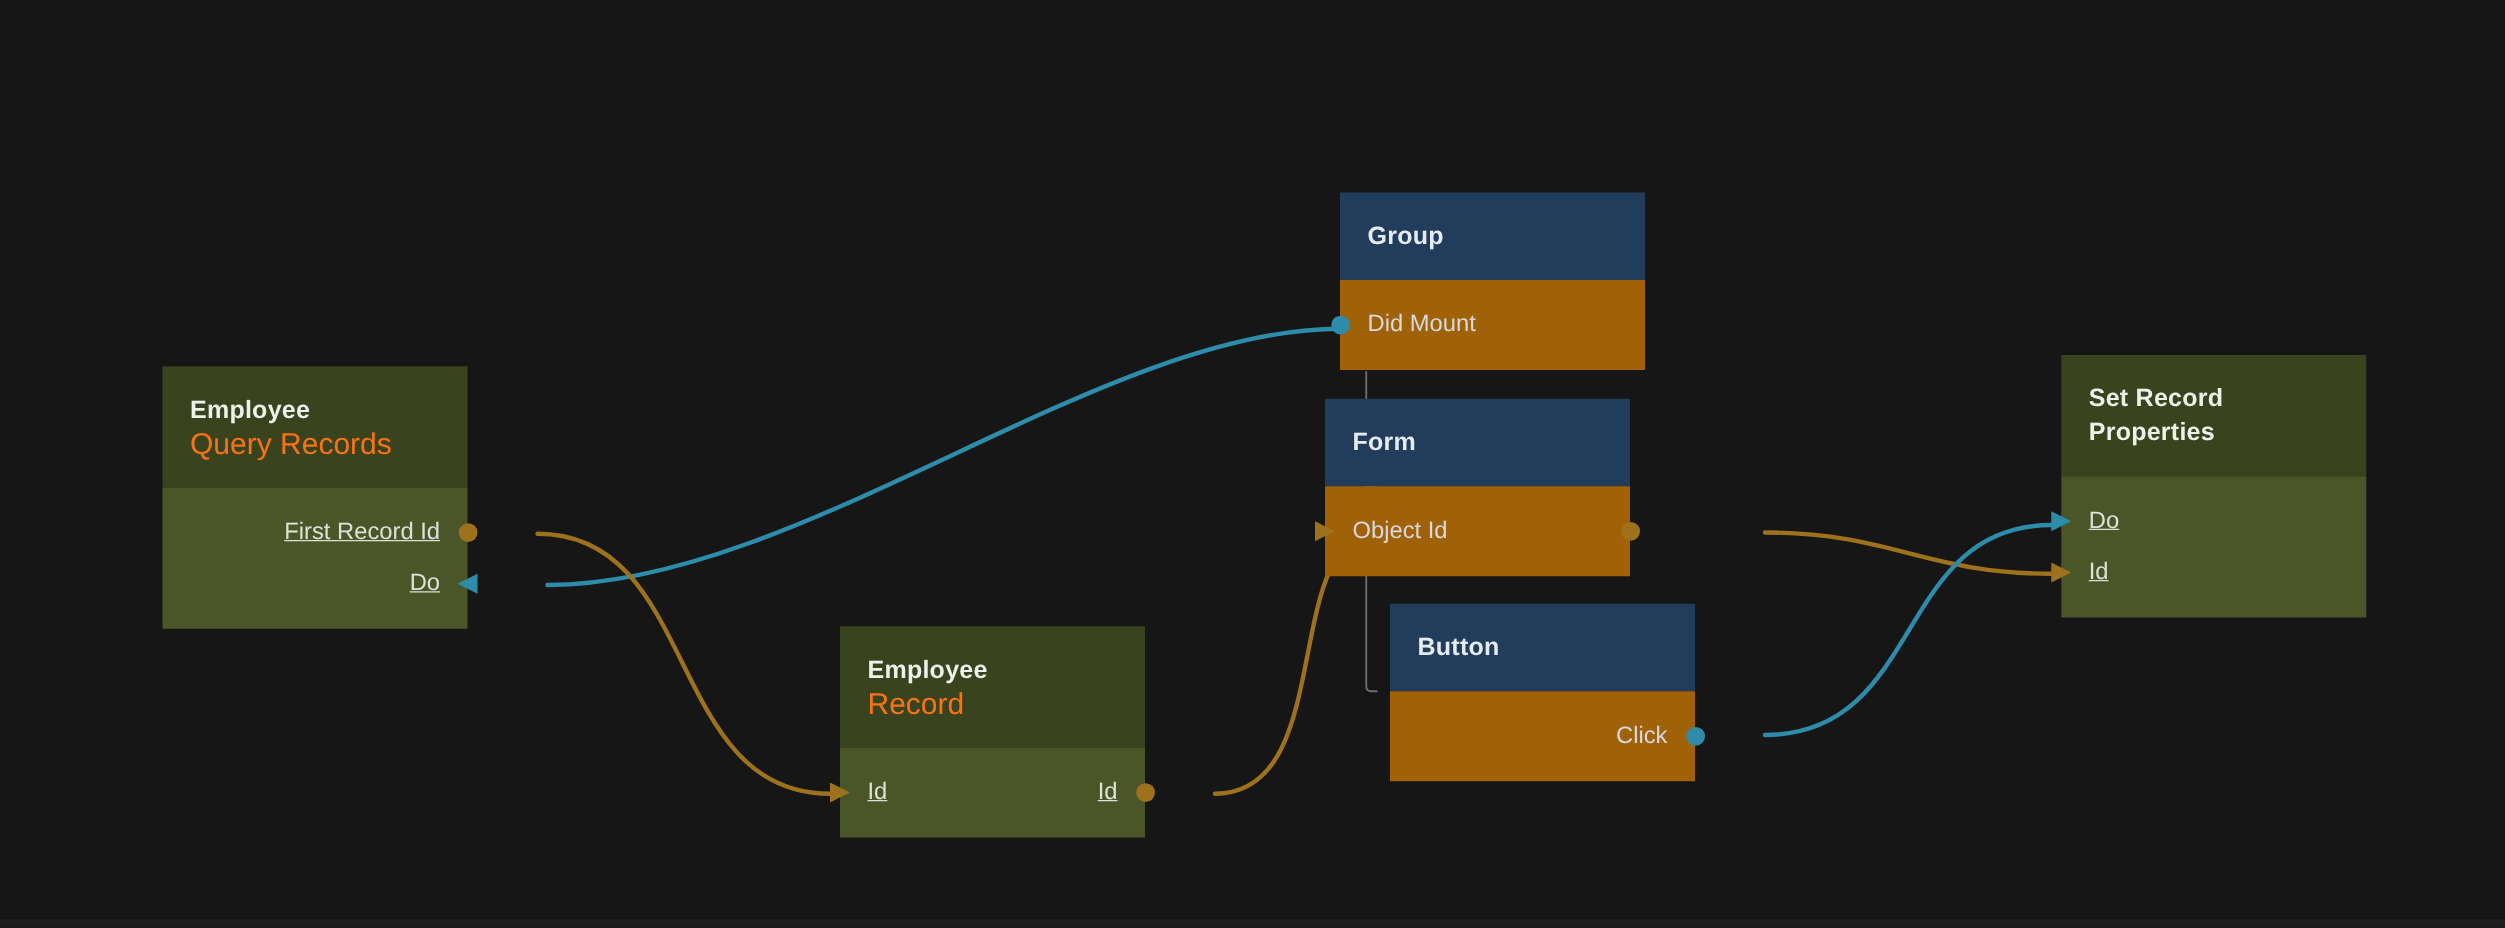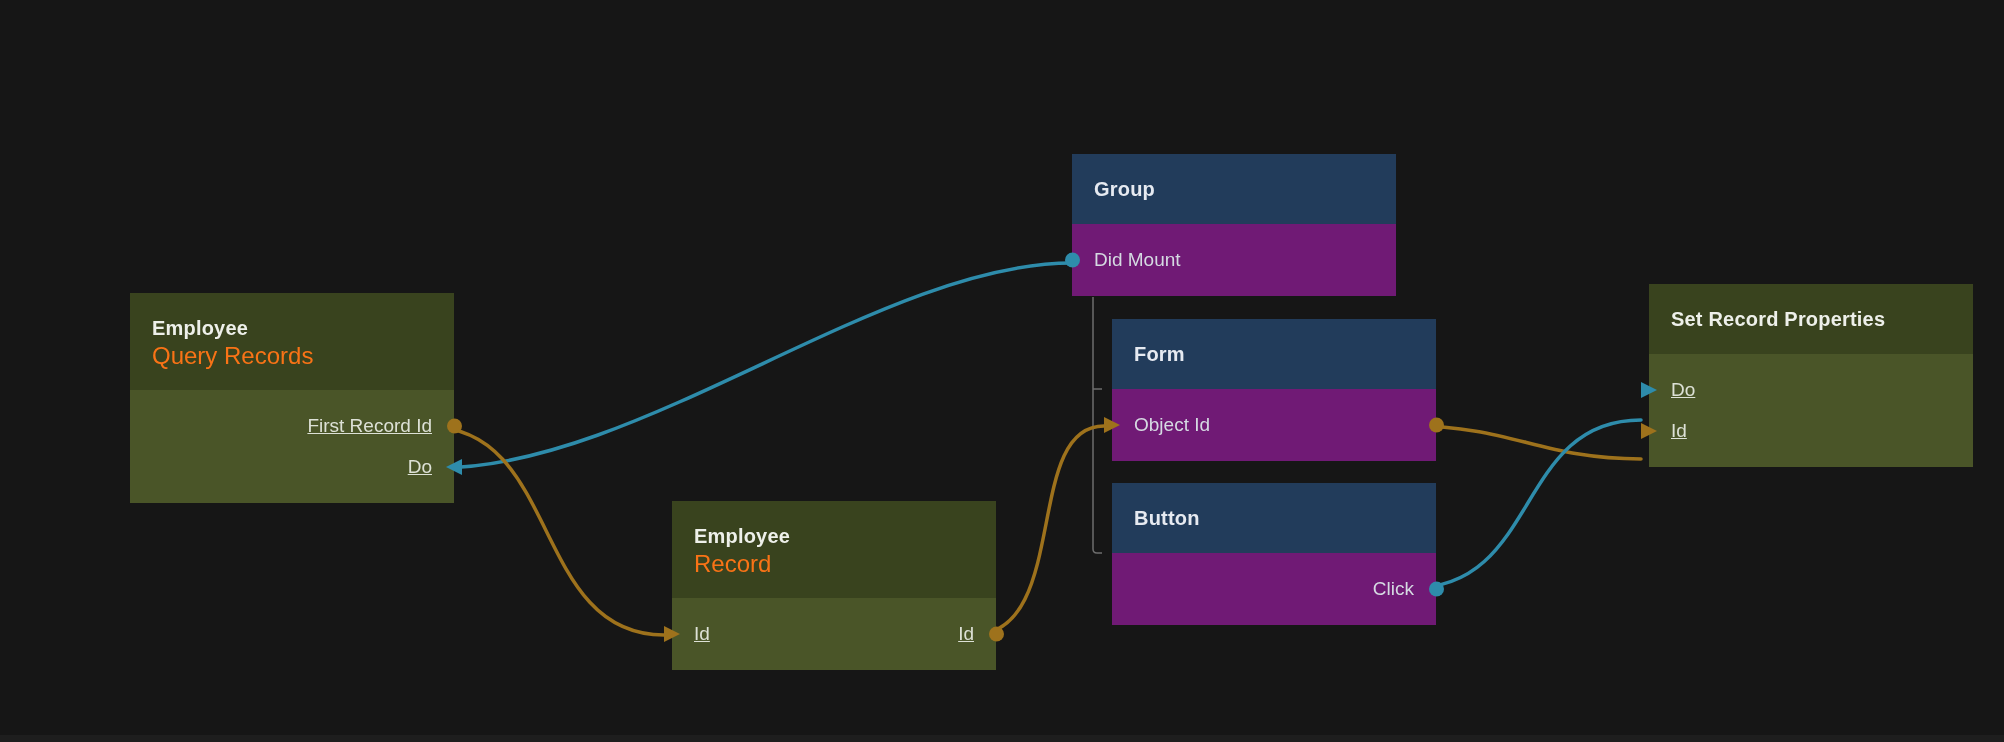--- a/index.html
+++ b/index.html
@@ -10,31 +10,31 @@
     -webkit-font-smoothing:antialiased;
   }
   #canvas{position:absolute;inset:0;}
   #wires{position:absolute;left:0;top:0;z-index:1;}
   .wire{fill:none;stroke-width:3.5px;stroke-linecap:round;}
   .wire-signal{stroke:#2e8cab;}
   .wire-data{stroke:#9e721c;}
   .hierarchy-line{fill:none;stroke:#6d6d6d;stroke-width:1.5px;}
   .bottom-strip{position:absolute;left:0;bottom:0;width:100%;height:7px;background:#1e1e1e;z-index:0;}
 
-  .node{position:absolute;width:324px;z-index:2;}
+  .node{position:absolute;width:244px;z-index:2;}
   .node-header{padding:22px 22px 21px 22px;}
   .node-title{font-size:20px;font-weight:700;line-height:27px;letter-spacing:.2px;}
   .node-subtitle{font-size:24px;font-weight:400;line-height:27px;color:#f97316;}
   .node-body{position:relative;padding:15px 0 16px 0;}
   .node.green .node-header{background:#39431e;}
   .node.green .node-body{background:#4a5528;}
   .node.green .node-title{color:#eef0ea;}
   .node.green .port{color:#dde1d6;text-decoration:underline;}
   .node.blue .node-header{background:#223c5b;}
-  .node.blue .node-body{background:#701a75;}
+  .node.blue .node-body{background:#a16207;}
   .node.blue .node-title{color:#e6eaf1;}
   .node.blue .port{color:#d5dae2;}
 
   .port{position:relative;height:41px;display:flex;align-items:center;
         padding:0 22px;font-size:19px;}
   .port.align-right{justify-content:flex-end;margin-left:24px;}
   .port.align-split{justify-content:space-between;}
 
   .dot{position:absolute;width:15px;height:15px;border-radius:50%;
        top:50%;transform:translateY(-50%);}
@@ -102,21 +102,21 @@
       <div class="node-title">Group</div>
     </div>
     <div class="node-body">
       <div class="port">
         <span>Did Mount</span>
         <span class="dot signal left-edge"></span>
       </div>
     </div>
   </div>
 
-  <div class="node blue" style="left:1112px;top:319px;">
+  <div class="node blue" style="left:1060px;top:319px;">
     <div class="node-header">
       <div class="node-title">Form</div>
     </div>
     <div class="node-body">
       <div class="port">
         <span>Object Id</span>
         <span class="arrow point-right data"></span>
         <span class="dot data right-edge"></span>
       </div>
     </div>

